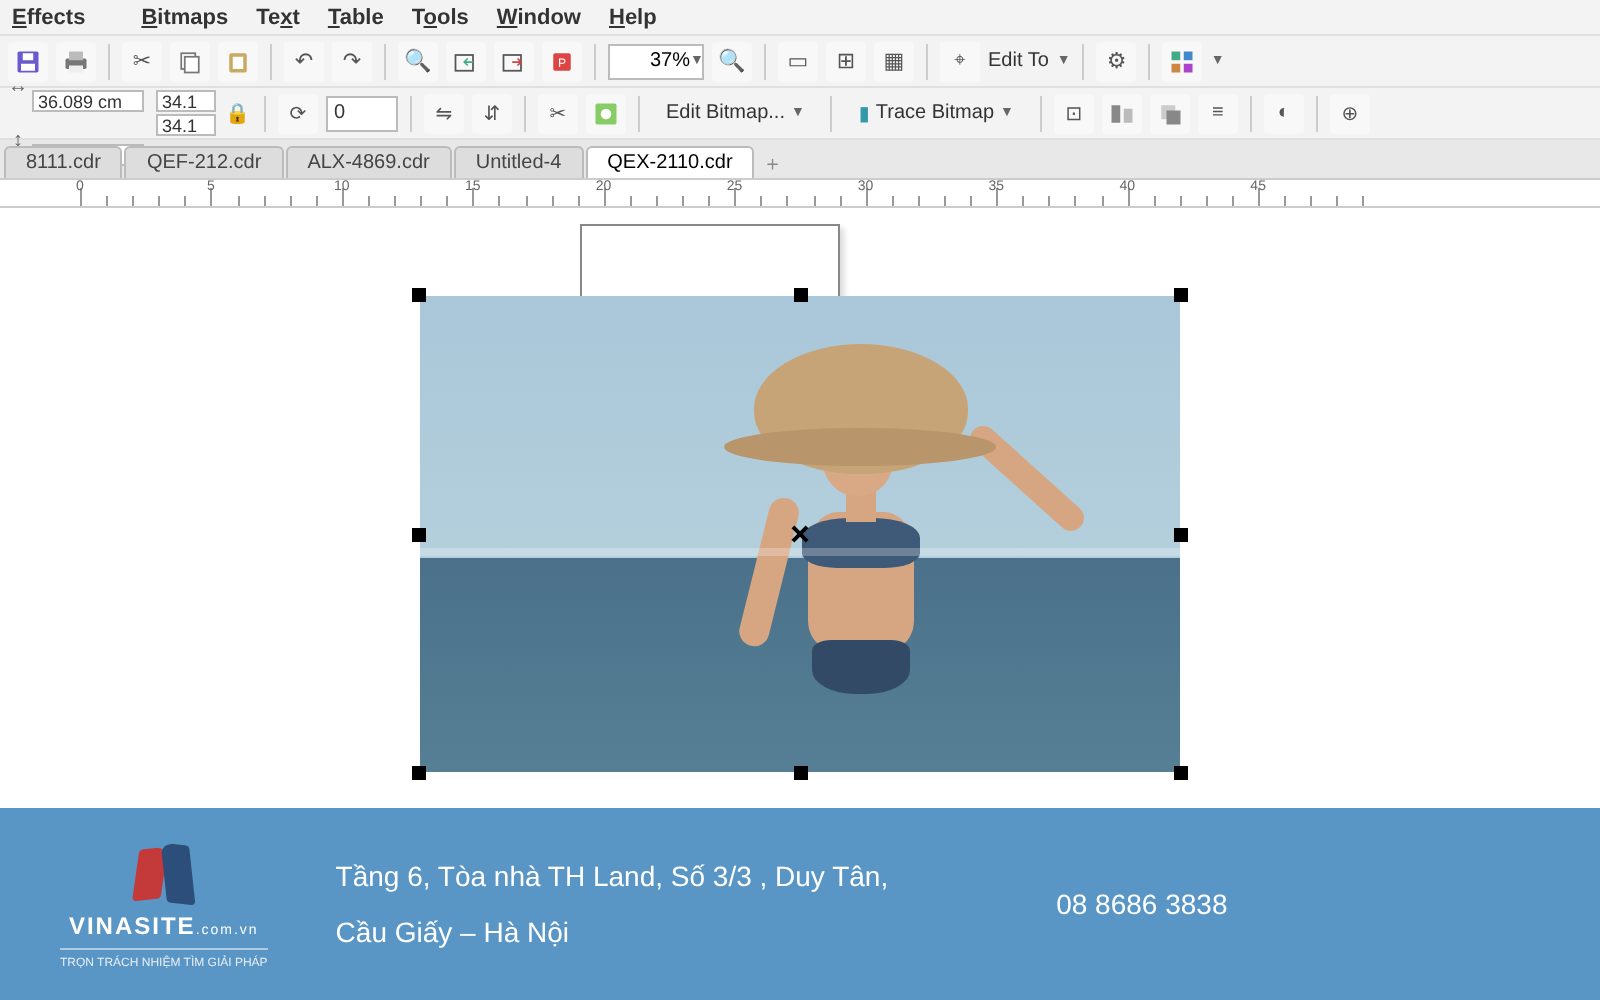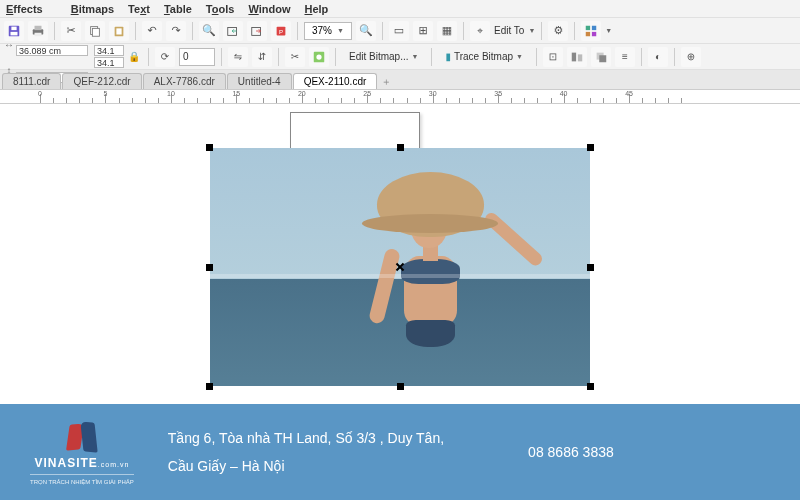--- a/index.html
+++ b/index.html
@@ -8,31 +8,31 @@
 
 .menu-bar { height: 18px; background: #f3f3f3; display: flex; align-items: center; padding: 0 6px; font-size: 11px; color: #333; border-bottom: 1px solid #e0e0e0; }
 .menu-bar span { margin-right: 14px; cursor: default; font-weight: bold; }
 .menu-bar span u { text-decoration: underline; }
 
 
 .toolbar1 { height: 26px; background: #f3f3f3; display: flex; align-items: center; padding: 0 4px; gap: 4px; border-bottom: 1px solid #e0e0e0; font-size: 11px; }
 .tbtn { width: 20px; height: 20px; display: flex; align-items: center; justify-content: center; background: #f8f8f8; border: 1px solid transparent; border-radius: 2px; color: #555; }
 .tbtn svg { width: 14px; height: 14px; }
 .sep { width: 1px; height: 18px; background: #ccc; margin: 0 2px; }
-.zoom-box { width: 48px; height: 18px; border: 1px solid #bbb; background: #fff; font-size: 10px; padding: 0 7px; display: flex; align-items: center; justify-content: space-between; }
+.zoom-box { width: 48px; height: 18px; border: 1px solid #bbb; background: #fff; font-size: 10px; padding: 0 20px; display: flex; align-items: center; justify-content: space-between; }
 .zoom-box .arrow { font-size: 7px; color: #666; }
 .snap-group { display: flex; align-items: center; gap: 2px; font-size: 10px; color: #333; }
 .snap-group .lbl { margin: 0 2px; }
 
 
 .propbar { height: 26px; background: #f3f3f3; display: flex; align-items: center; padding: 0 4px; gap: 4px; border-bottom: 1px solid #e0e0e0; font-size: 10px; color: #333; }
 .coord-block { display: flex; flex-direction: column; gap: 1px; margin-right: 2px; }
 .coord-row { display: flex; align-items: center; gap: 2px; }
 .coord-row .ic { width: 10px; text-align: center; color: #666; }
-.coord-row .val { width: 72px; height: 11px; border: 1px solid #bbb; background: #fff; font-size: 9px; padding: 0 2px; display: flex; align-items: center; margin-top: 15px; }
+.coord-row .val { width: 56px; height: 11px; border: 1px solid #bbb; background: #fff; font-size: 9px; padding: 0 2px; display: flex; align-items: center; margin-top: 15px; }
 .pct-block { display: flex; flex-direction: column; gap: 1px; }
 .pct-block .val { width: 30px; height: 11px; border: 1px solid #bbb; background: #fff; font-size: 9px; padding: 0 2px; display: flex; align-items: center; }
 .lock-ic { width: 14px; height: 20px; display:flex; align-items:center; justify-content:center; color:#555; }
 .text-btn { height: 18px; padding: 0 6px; display: flex; align-items: center; gap: 3px; font-size: 10px; border: 1px solid transparent; border-radius: 2px; }
 .text-btn .dd { font-size: 7px; color: #666; }
 
 
 .doc-tabs { height: 20px; background: #e8e8e8; display: flex; align-items: flex-end; padding: 0 2px; font-size: 10px; border-bottom: 1px solid #ccc; }
 .tab { padding: 2px 10px; background: #ddd; border: 1px solid #bbb; border-bottom: none; margin-right: 1px; color: #444; border-radius: 3px 3px 0 0; cursor: default; }
 .tab.active { background: #fff; color: #000; }
@@ -238,21 +238,21 @@
   <div class="tbtn">≡</div>
   <div class="sep"></div>
   <div class="tbtn">◐</div>
   <div class="sep"></div>
   <div class="tbtn">⊕</div>
 </div>
 
 <div class="doc-tabs">
   <div class="tab">8111.cdr</div>
   <div class="tab">QEF-212.cdr</div>
-  <div class="tab">ALX-7786.cdr</div>
+  <div class="tab">ALX-4869.cdr</div>
   <div class="tab">Untitled-4</div>
   <div class="tab active">QEX-2110.cdr</div>
   <div class="tab-add">＋</div>
 </div>
 
 <div class="ruler-h" id="rulerH">
     <div class="tick major" style="left: 40px;"></div>
     <div class="num" style="left: 40px;">0</div>
     <div class="tick" style="left: 53.0909px;"></div>
     <div class="tick" style="left: 66.1818px;"></div>

